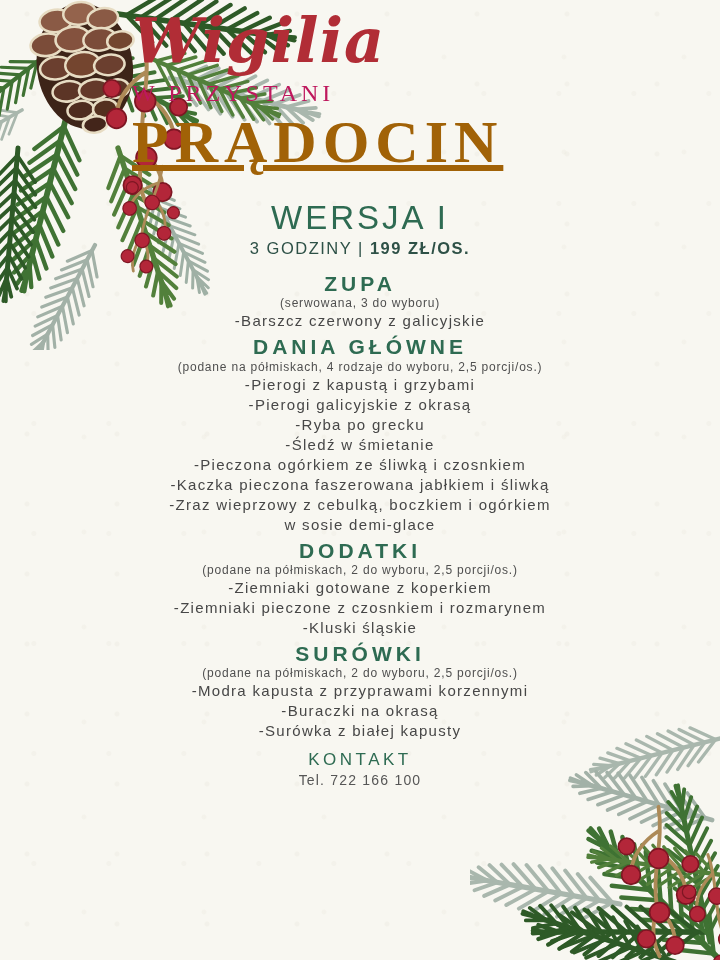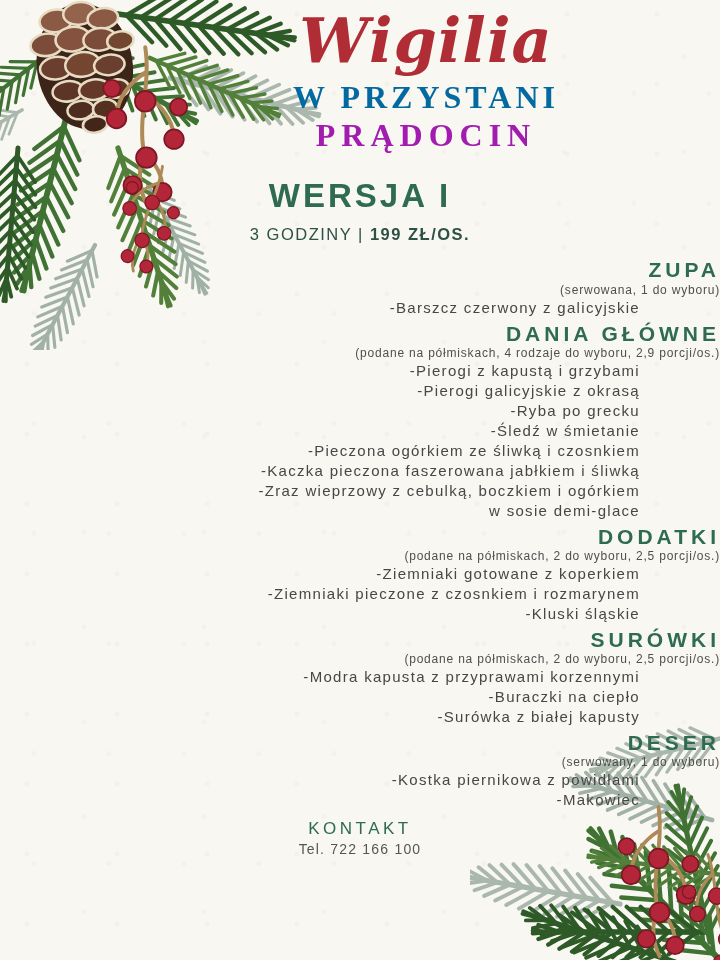--- a/index.html
+++ b/index.html
@@ -11,41 +11,41 @@
       radial-gradient(circle at 70% 60%, rgba(220,216,200,.15) 0 2px, transparent 3px),
       radial-gradient(circle at 45% 85%, rgba(210,206,190,.12) 0 2px, transparent 3px);
     background-size:90px 70px, 120px 95px, 75px 110px;
     font-family:"Liberation Sans", sans-serif;
     color:#484848;
   }
   .deco{position:absolute;pointer-events:none;}
   .deco-tl{left:0;top:0;}
   .deco-br{right:0;bottom:0;}
 
-  .title-block{position:relative;margin:8px 0 0 132px;width:588px;text-align:center;}
+  .title-block{position:relative;margin:8px 0 0 132px;width:588px;}
   .script-title{
     font-family:"DejaVu Serif", serif;font-style:italic;font-weight:600;
     font-size:62px;line-height:1.05;color:#b12d36;margin:0;letter-spacing:1px;
   }
   .venue-1{
-    font-family:"Liberation Serif", serif;font-weight:700;
-    font-size:32px;line-height:1.12;letter-spacing:4px;color:#0369a1;margin-top:7px;
+    font-family:"Liberation Serif", serif;font-weight:400;
+    font-size:24px;line-height:1.12;letter-spacing:4px;color:#be185d;margin-top:7px;
   }
   .venue-2{
     font-family:"Liberation Serif", serif;font-weight:600;
-    font-size:32px;line-height:1.1;letter-spacing:6px;color:#a21caf;margin-top:2px;
+    font-size:60px;line-height:1.1;letter-spacing:6px;color:#a16207;margin-top:2px;text-decoration:underline;
   }
 
   .content{position:relative;width:720px;text-align:center;}
   .version-block{margin-top:24px;}
-  .version-name{font-size:33px;font-weight:700;letter-spacing:3px;color:#2e6b52;line-height:1.15;margin-top:24px;}
-  .version-details{font-size:16.5px;letter-spacing:1.5px;color:#2e5147;margin-top:9px;line-height:1.3;}
+  .version-name{font-size:33px;font-weight:400;letter-spacing:3px;color:#2e6b52;line-height:1.15;margin-top:24px;}
+  .version-details{font-size:16.5px;letter-spacing:1.5px;color:#2e5147;margin-top:1px;line-height:1.3;}
   .version-details .price{font-weight:700;}
 
-  .menu{margin-top:13px;text-align:right;}
+  .menu{margin-top:13px;}
   .section-heading{
     font-size:21px;font-weight:700;letter-spacing:4px;color:#2e6b52;
     line-height:1.1;margin:4px 0 1px 0;
   }
   .section-note{font-size:12px;letter-spacing:.8px;color:#4f4f4f;line-height:14px;margin-bottom:1px;}
   .item{
     font-size:15px;letter-spacing:1.3px;color:#474747;line-height:20px;
     white-space:pre-line;max-width:560px;margin:0 auto;
   }
   .contact-block{margin-top:9px;}
@@ -154,27 +154,27 @@
       <span>3 GODZINY</span>
       <span>|</span>
       <span class="price">199 ZŁ/OS.</span>
     </div>
   </section>
 
   <main class="menu">
 
     <section>
       <h2 class="section-heading">ZUPA</h2>
-      <div class="section-note">(serwowana, 1 do wyboru)</div>
+      <div class="section-note">(serwowana, 3 do wyboru)</div>
       <div class="item">-Barszcz czerwony z galicyjskie</div>
     </section>
 
     <section>
       <h2 class="section-heading">DANIA GŁÓWNE</h2>
-      <div class="section-note">(podane na półmiskach, 4 rodzaje do wyboru, 2,9 porcji/os.)</div>
+      <div class="section-note">(podane na półmiskach, 4 rodzaje do wyboru, 2,5 porcji/os.)</div>
       <div class="item">-Pierogi z kapustą i grzybami</div>
       <div class="item">-Pierogi galicyjskie z okrasą</div>
       <div class="item">-Ryba po grecku</div>
       <div class="item">-Śledź w śmietanie</div>
       <div class="item">-Pieczona ogórkiem ze śliwką i czosnkiem</div>
       <div class="item">-Kaczka pieczona faszerowana jabłkiem i śliwką</div>
       <div class="item">-Zraz wieprzowy z cebulką, boczkiem i ogórkiem
 w sosie demi-glace</div>
     </section>
 
@@ -183,30 +183,24 @@
       <div class="section-note">(podane na półmiskach, 2 do wyboru, 2,5 porcji/os.)</div>
       <div class="item">-Ziemniaki gotowane z koperkiem</div>
       <div class="item">-Ziemniaki pieczone z czosnkiem i rozmarynem</div>
       <div class="item">-Kluski śląskie</div>
     </section>
 
     <section>
       <h2 class="section-heading">SURÓWKI</h2>
       <div class="section-note">(podane na półmiskach, 2 do wyboru, 2,5 porcji/os.)</div>
       <div class="item">-Modra kapusta z przyprawami korzennymi</div>
-      <div class="item">-Buraczki na ciepło</div>
+      <div class="item">-Buraczki na okrasą</div>
       <div class="item">-Surówka z białej kapusty</div>
     </section>
 
-    <section>
-      <h2 class="section-heading">DESER</h2>
-      <div class="section-note">(serwowany, 1 do wyboru)</div>
-      <div class="item">-Kostka piernikowa z powidłami</div>
-      <div class="item">-Makowiec</div>
-    </section>
 
 
   </main>
 
   <footer class="contact-block">
     <div class="contact-heading">KONTAKT</div>
     <div class="contact-phone">Tel. 722 166 100</div>
   </footer>
 
 </div>

